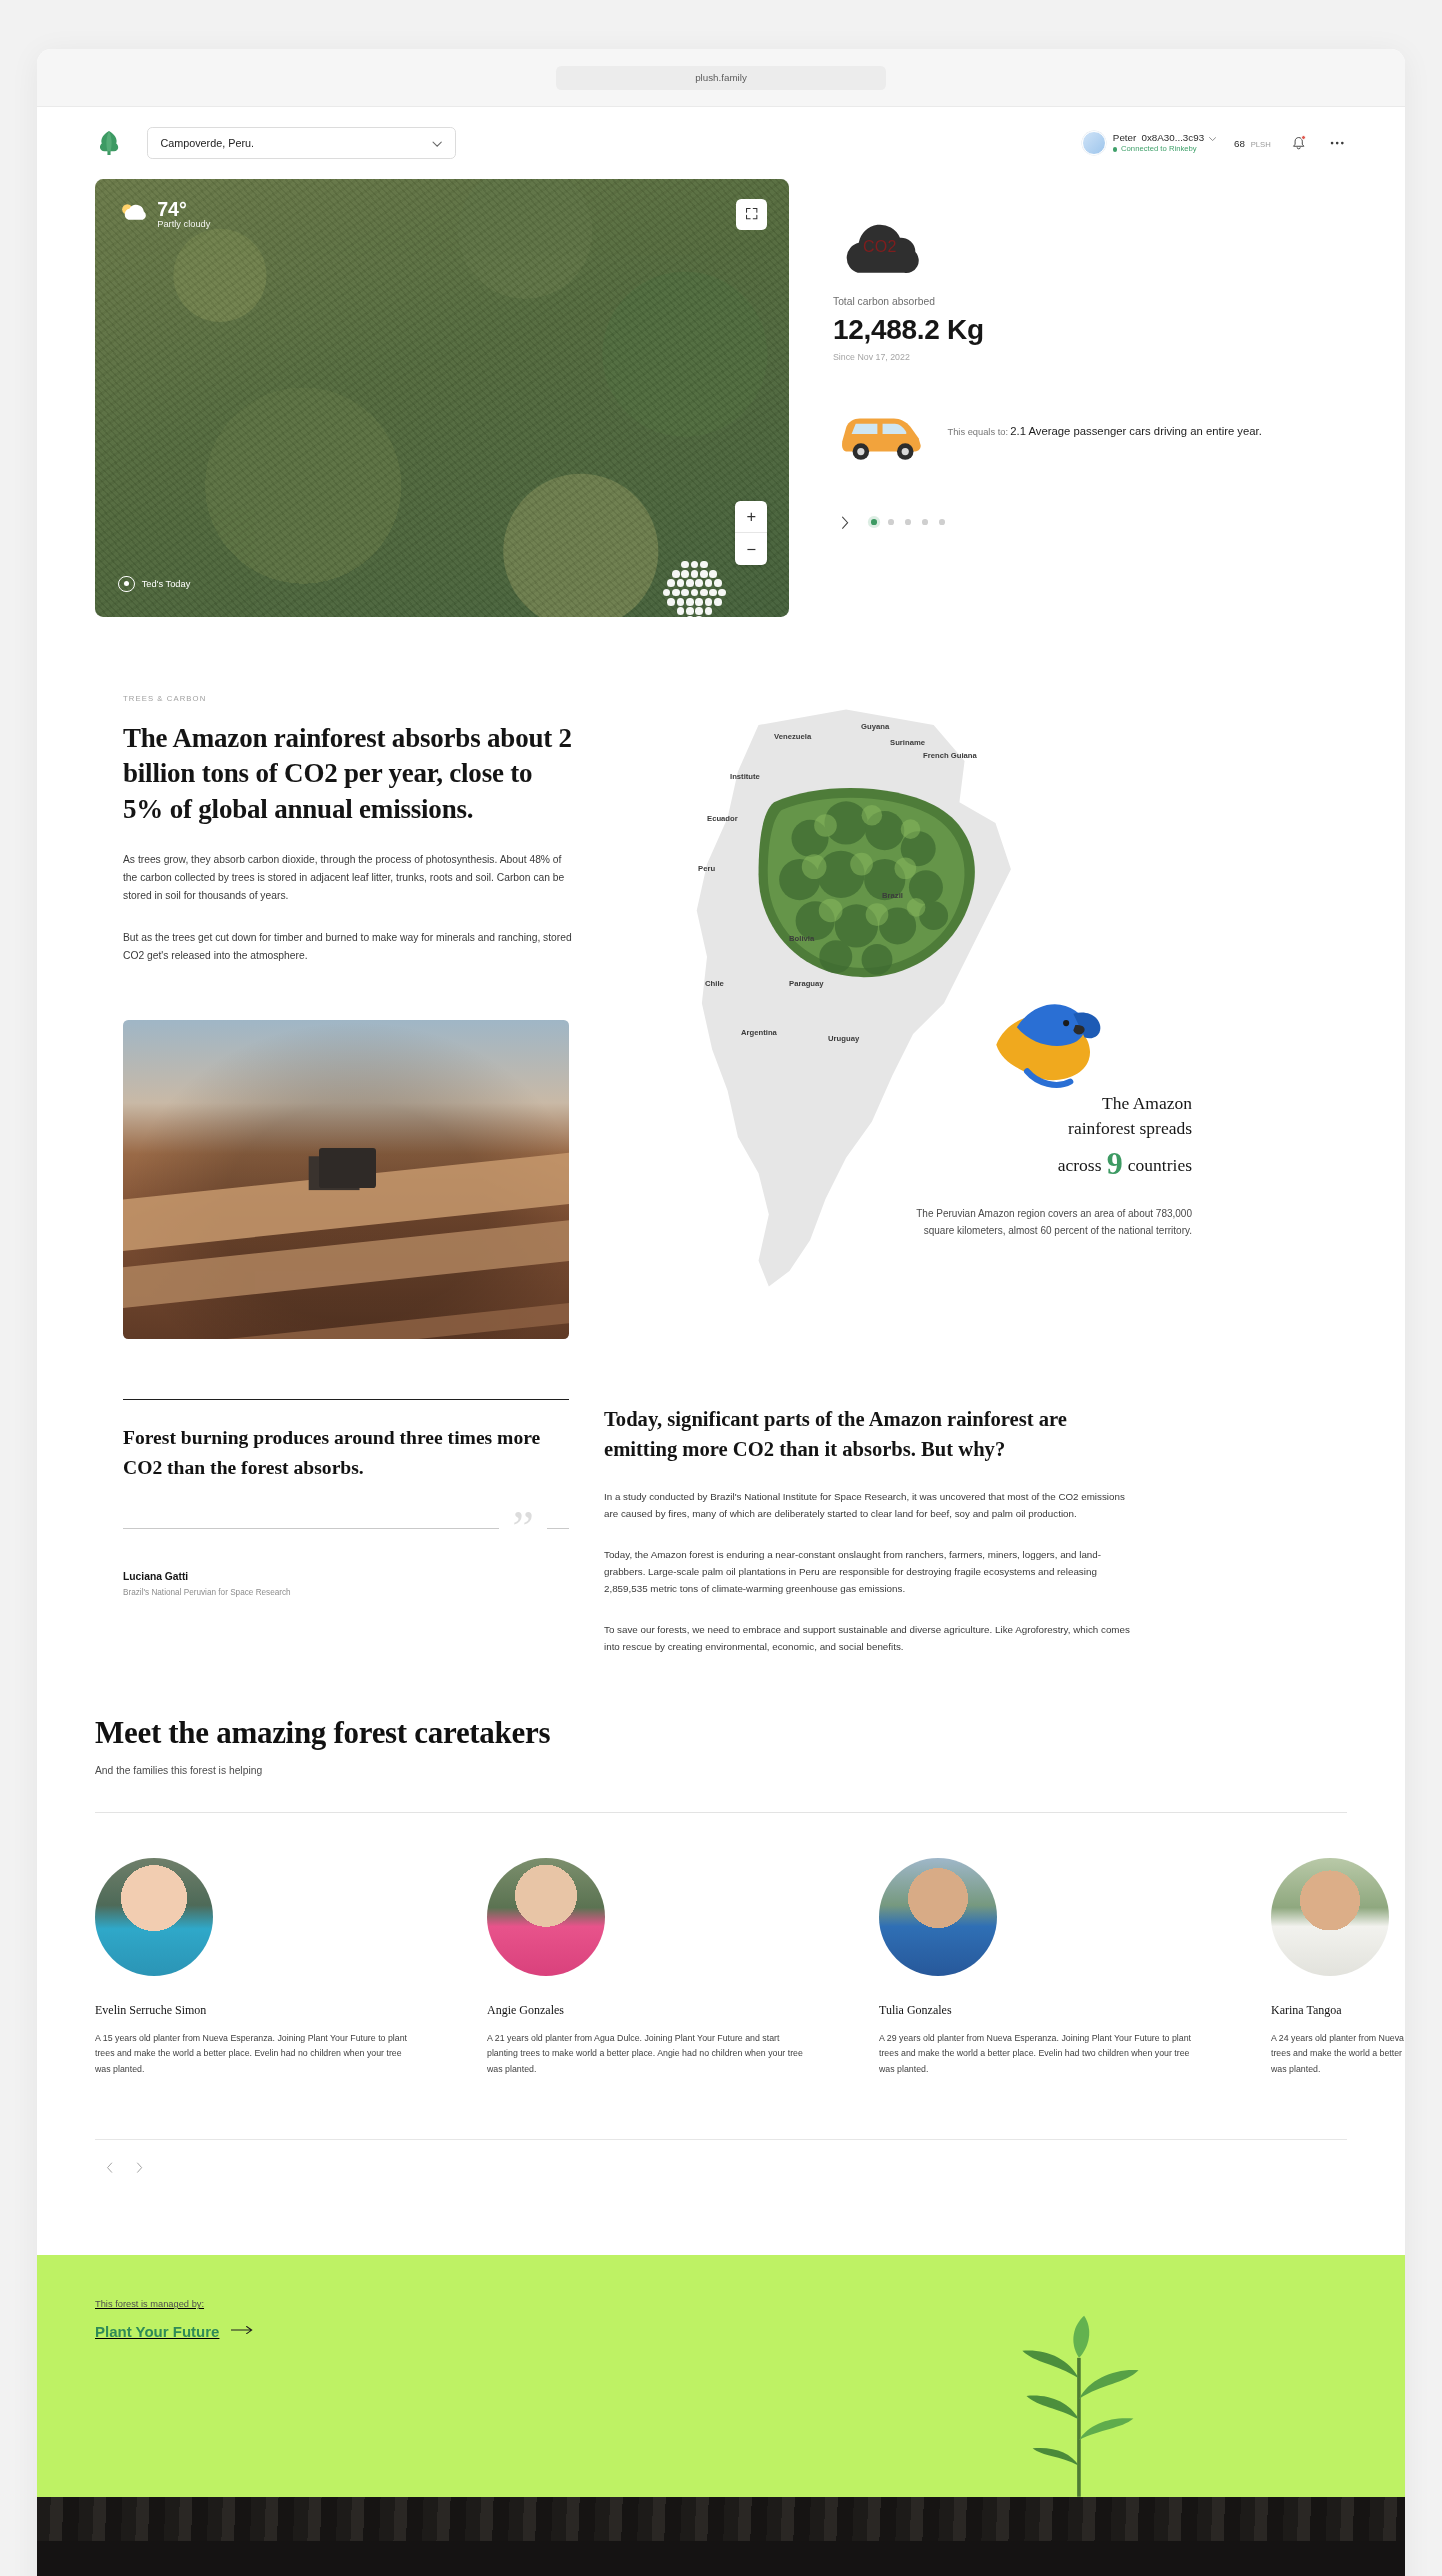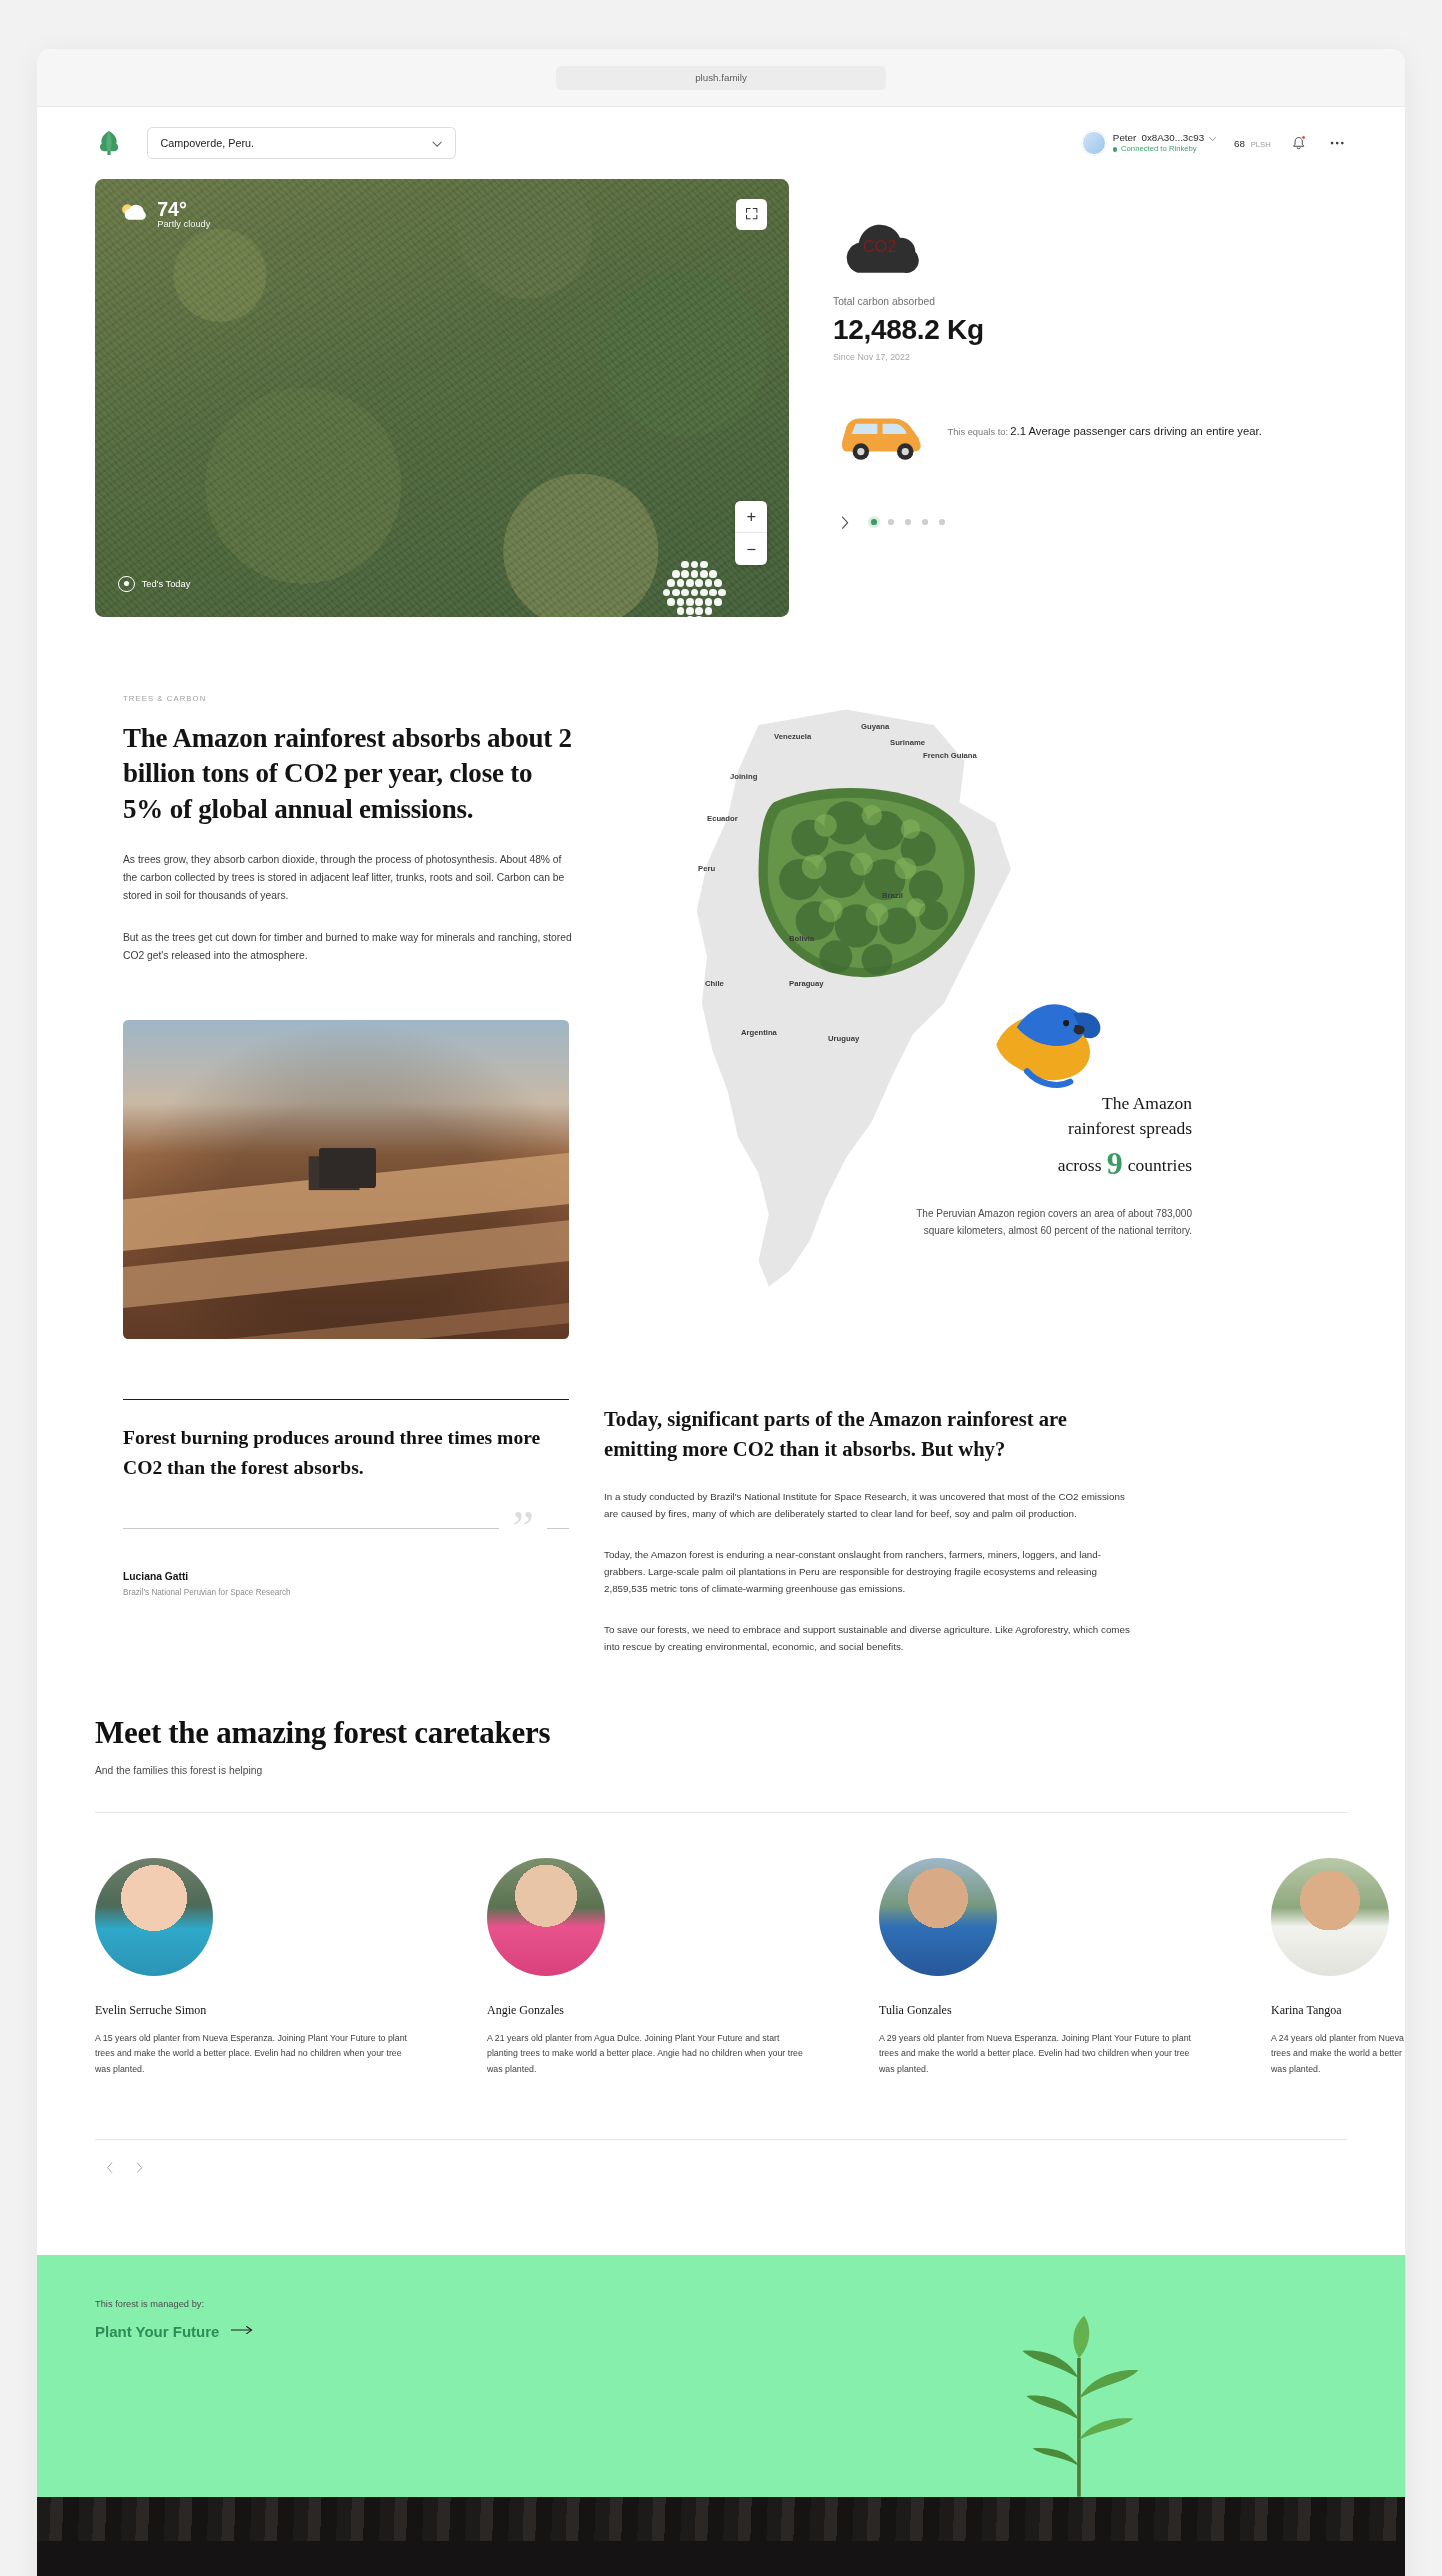--- a/index.html
+++ b/index.html
@@ -203,21 +203,21 @@
   .p1 { background: radial-gradient(circle at 50% 34%, #f2cdb1 0 33px, transparent 33px), linear-gradient(to bottom,#6f7f6a 0%,#4e6a58 40%,#2fa8c9 60%,#2b94b5 100%); }
   .p2 { background: radial-gradient(circle at 50% 32%, #e8c5a6 0 31px, transparent 31px), linear-gradient(to bottom,#7c8f6d 0%,#5b7352 42%,#e8538b 58%,#d9417c 100%); }
   .p3 { background: radial-gradient(circle at 50% 34%, #d8ab86 0 30px, transparent 30px), linear-gradient(to bottom,#9fb7c9 0%,#76997f 40%,#2f6fb5 58%,#27589a 100%); }
   .p4 { background: radial-gradient(circle at 50% 36%, #dcae88 0 30px, transparent 30px), linear-gradient(to bottom,#b9c9a8 0%,#8fa87f 42%,#f2f2ee 58%,#e2e2dc 100%); }
   .ct-name { font-family: "Liberation Serif", serif; font-weight: 400; font-size: 12px; color: #121212; margin-top: 27px; }
   .ct-desc { font-size: 8.8px; line-height: 1.75; color: #3f3f3f; margin-top: 13.4px; max-width: 319px; }
   .ct-nav { display: flex; gap: 0; margin-top: 62px; border-top: 0.5px solid #e6e6e6; padding-top: 17.5px; }
   .ct-nav .nb { width: 30px; height: 20.6px; display: flex; align-items: center; justify-content: center; color: #9a9a9a; font-size: 10.3px; }
 
   
-  .managed { margin-top: 77px; background: #86efac; padding: 44px 58px 0; position: relative; height: 242px; overflow: hidden; }
+  .managed { margin-top: 77px; background: #bef264; padding: 44px 58px 0; position: relative; height: 242px; overflow: hidden; text-decoration: underline; }
   .mg-small { font-size: 9.3px; color: #4e4e4e; }
   .mg-link { display: flex; align-items: center; gap: 11.3px; margin-top: 13.4px; }
   .mg-link .t { font-size: 15px; font-weight: 700; color: #2f8b57; }
   .sapling { position: absolute; right: 216px; bottom: 0; width: 216px; height: 196px; }
 
   
   .footer {
     height: 170px; background: #151313; position: relative; overflow: hidden;
     display: flex; align-items: flex-end; padding: 0 58px 30px;
   }
@@ -481,21 +481,21 @@
             <circle cx="440" cy="420" r="23"></circle>
               <circle cx="530" cy="428" r="22"></circle>
               <circle cx="606" cy="414" r="18"></circle>
           </g>
         </svg>
 
         <span class="countrylbl" style="left:257px;top:28px">Guyana</span>
         <span class="countrylbl" style="left:170px;top:38px">Venezuela</span>
         <span class="countrylbl" style="left:286px;top:44px">Suriname</span>
         <span class="countrylbl" style="left:319px;top:57px">French Guiana</span>
-        <span class="countrylbl" style="left:126px;top:78px">Joining</span>
+        <span class="countrylbl" style="left:126px;top:78px">Institute</span>
         <span class="countrylbl" style="left:103px;top:120px">Ecuador</span>
         <span class="countrylbl" style="left:94px;top:170px">Peru</span>
         <span class="countrylbl" style="left:278px;top:197px">Brazil</span>
         <span class="countrylbl" style="left:185px;top:240px">Bolivia</span>
         <span class="countrylbl" style="left:101px;top:285px">Chile</span>
         <span class="countrylbl" style="left:185px;top:285px">Paraguay</span>
         <span class="countrylbl" style="left:137px;top:334px">Argentina</span>
         <span class="countrylbl" style="left:224px;top:340px">Uruguay</span>
 
         <span style="position:absolute;left:361px;top:289px">

